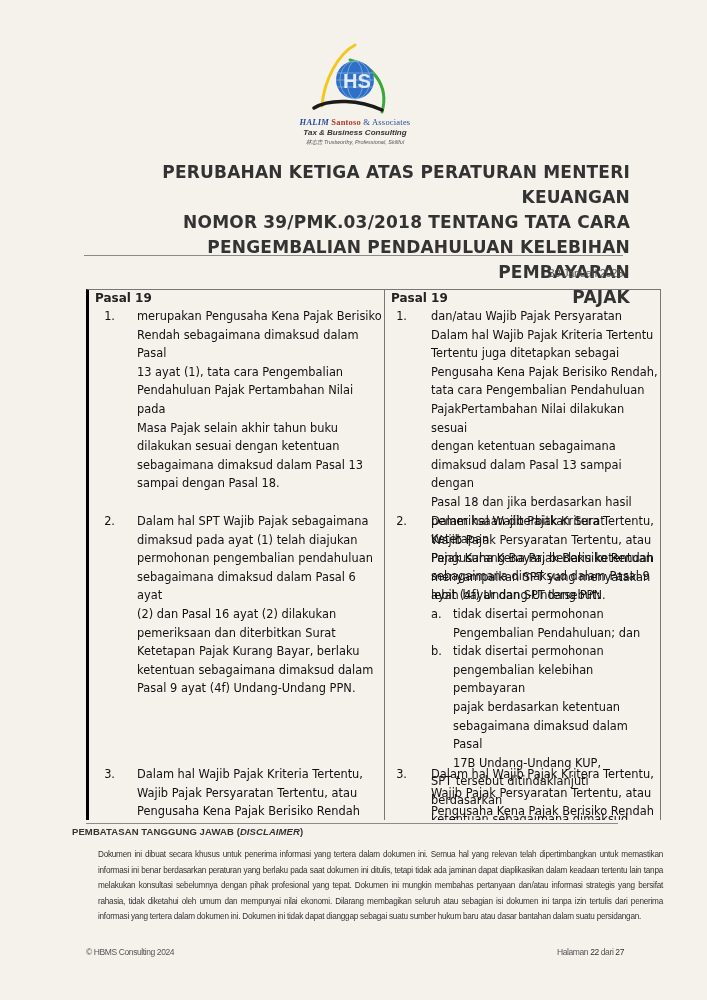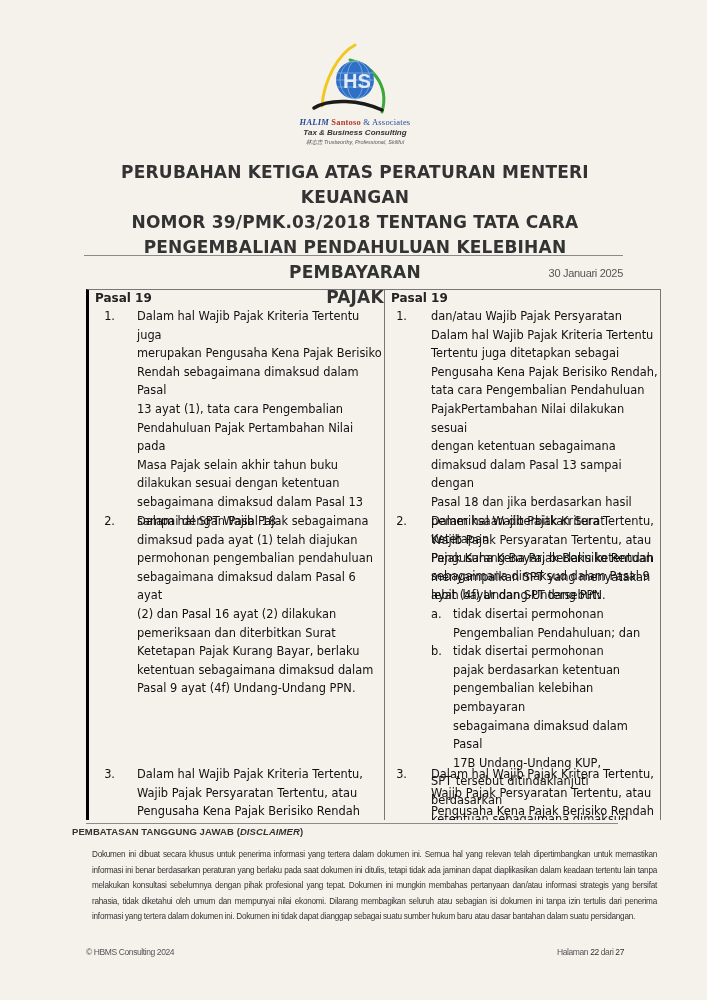--- a/index.html
+++ b/index.html
@@ -11,39 +11,39 @@
   .logo svg { position:absolute; left:20px; top:0; }
   .logo-line1 { position:absolute; top:77px; left:0; width:130px; text-align:center;
     font-family:"Liberation Serif", serif; font-size:8.5px; color:#2a4a9a; letter-spacing:0.2px; white-space:nowrap; }
   .logo-line1 .strong { font-weight:bold;font-style:italic; }
   .logo-line1 .accent { color:#b23a2a; font-weight:bold; }
   .logo-line2 { position:absolute; top:88px; left:0; width:130px; text-align:center;
     font-size:8px; font-style:italic; font-weight:bold; color:#333; white-space:nowrap; }
   .logo-line3 { position:absolute; top:99px; left:0; width:130px; text-align:center;
     font-size:5.5px; font-style:italic; color:#555; white-space:nowrap; }
 
-  .title { position:absolute; left:80px; top:160px; width:550px; text-align:center;
+  .title { position:absolute; left:80px; top:160px; width:550px; text-align:right;
     font-family:"DejaVu Sans", sans-serif; font-weight:bold; font-size:17px; line-height:25px; color:#333; letter-spacing:0.2px; }
   .title-rule { position:absolute; left:84px; top:255px; width:539px; height:0; border-top:1.5px solid #8a8a8a; }
   .date { position:absolute; right:84px; top:267px; font-size:11px; color:#555; letter-spacing:-0.3px; }
 
   .table { position:absolute; left:86px; top:289px; width:571px; height:530px;
     border-left:3px solid #000000; border-right:1px solid #777; border-top:1px solid #777; }
   .col { position:absolute; top:0; height:530px; overflow:hidden; }
   .col.left { left:0; width:295px; border-right:1px solid #777; }
   .col.right { left:296px; width:275px; }
   .pasal { font-family:"DejaVu Sans", sans-serif; font-weight:bold; font-size:12px; padding:0 0 0 6px; height:17px; line-height:17px; }
   .item { position:absolute; font-family:"DejaVu Sans", sans-serif; font-size:11.4px; line-height:18.6px; color:#111; }
   .num { position:absolute; left:0; top:0; width:20px; text-align:right; }
   .txt { position:absolute; }
   .sub { position:relative; }
 
   .bottom-rule { position:absolute; left:86px; top:823px; width:532px; border-top:1.5px solid #8a8a8a; }
   .disc-title { position:absolute; left:72px; top:826px; font-size:9.5px; font-weight:bold; color:#333; letter-spacing:0.1px; }
-  .disc-body { position:absolute; left:92px; top:847px; width:565px; font-size:8.2px; line-height:15.5px; color:#333; text-align:justify; letter-spacing:-0.25px; }
+  .disc-body { position:absolute; left:98px; top:847px; width:565px; font-size:8.2px; line-height:15.5px; color:#333; text-align:justify; letter-spacing:-0.25px; }
   .footer-left { position:absolute; left:86px; top:947px; font-size:8.5px; color:#555; letter-spacing:-0.4px; }
   .footer-right { position:absolute; right:83px; top:947px; font-size:8.5px; color:#555; letter-spacing:-0.4px; }
   .footer-right b { color:#333; font-weight:normal; }
 </style>
 </head>
 <body>
 
 <div class="logo">
   <svg width="90" height="76" viewBox="0 0 90 76">
     <path d="M12 66 C 14 40, 28 14, 45 5" stroke="#f2c81e" stroke-width="3" fill="none" stroke-linecap="round"></path>
@@ -72,21 +72,20 @@
 </div>
 <div class="title-rule"></div>
 <div class="date">30 Januari 2025</div>
 
 <div class="table">
   <div class="col left">
     <div class="pasal">Pasal 19</div>
     <div class="item" style="left:6px; top:17px; width:285px;">
       <div class="num">1.</div>
       <div class="txt" style="left:42px; width:245px;">
-        <div>Dalam hal Wajib Pajak Kriteria Tertentu juga</div>
         <div>merupakan Pengusaha Kena Pajak Berisiko</div>
         <div>Rendah sebagaimana dimaksud dalam Pasal</div>
         <div>13 ayat (1), tata cara Pengembalian</div>
         <div>Pendahuluan Pajak Pertambahan Nilai pada</div>
         <div>Masa Pajak selain akhir tahun buku</div>
         <div>dilakukan sesuai dengan ketentuan</div>
         <div>sebagaimana dimaksud dalam Pasal 13</div>
         <div>sampai dengan Pasal 18.</div>
       </div>
     </div>
@@ -146,22 +145,22 @@
           <span style="position:absolute; left:0;">a.</span>
           <div style="margin-left:22px;">
             <div>tidak disertai permohonan</div>
             <div>Pengembalian Pendahuluan; dan</div>
           </div>
         </div>
         <div class="sub">
           <span style="position:absolute; left:0;">b.</span>
           <div style="margin-left:22px;">
             <div>tidak disertai permohonan</div>
+            <div>pengembalian kelebihan pembayaran</div>
             <div>pajak berdasarkan ketentuan</div>
-            <div>pengembalian kelebihan pembayaran</div>
             <div>sebagaimana dimaksud dalam Pasal</div>
             <div>17B Undang-Undang KUP,</div>
           </div>
         </div>
         <div>SPT tersebut ditindaklanjuti berdasarkan</div>
         <div>ketentuan sebagaimana dimaksud dalam</div>
 
       </div>
     </div>
     <div class="item" style="left:2px; top:475px; width:270px;">

